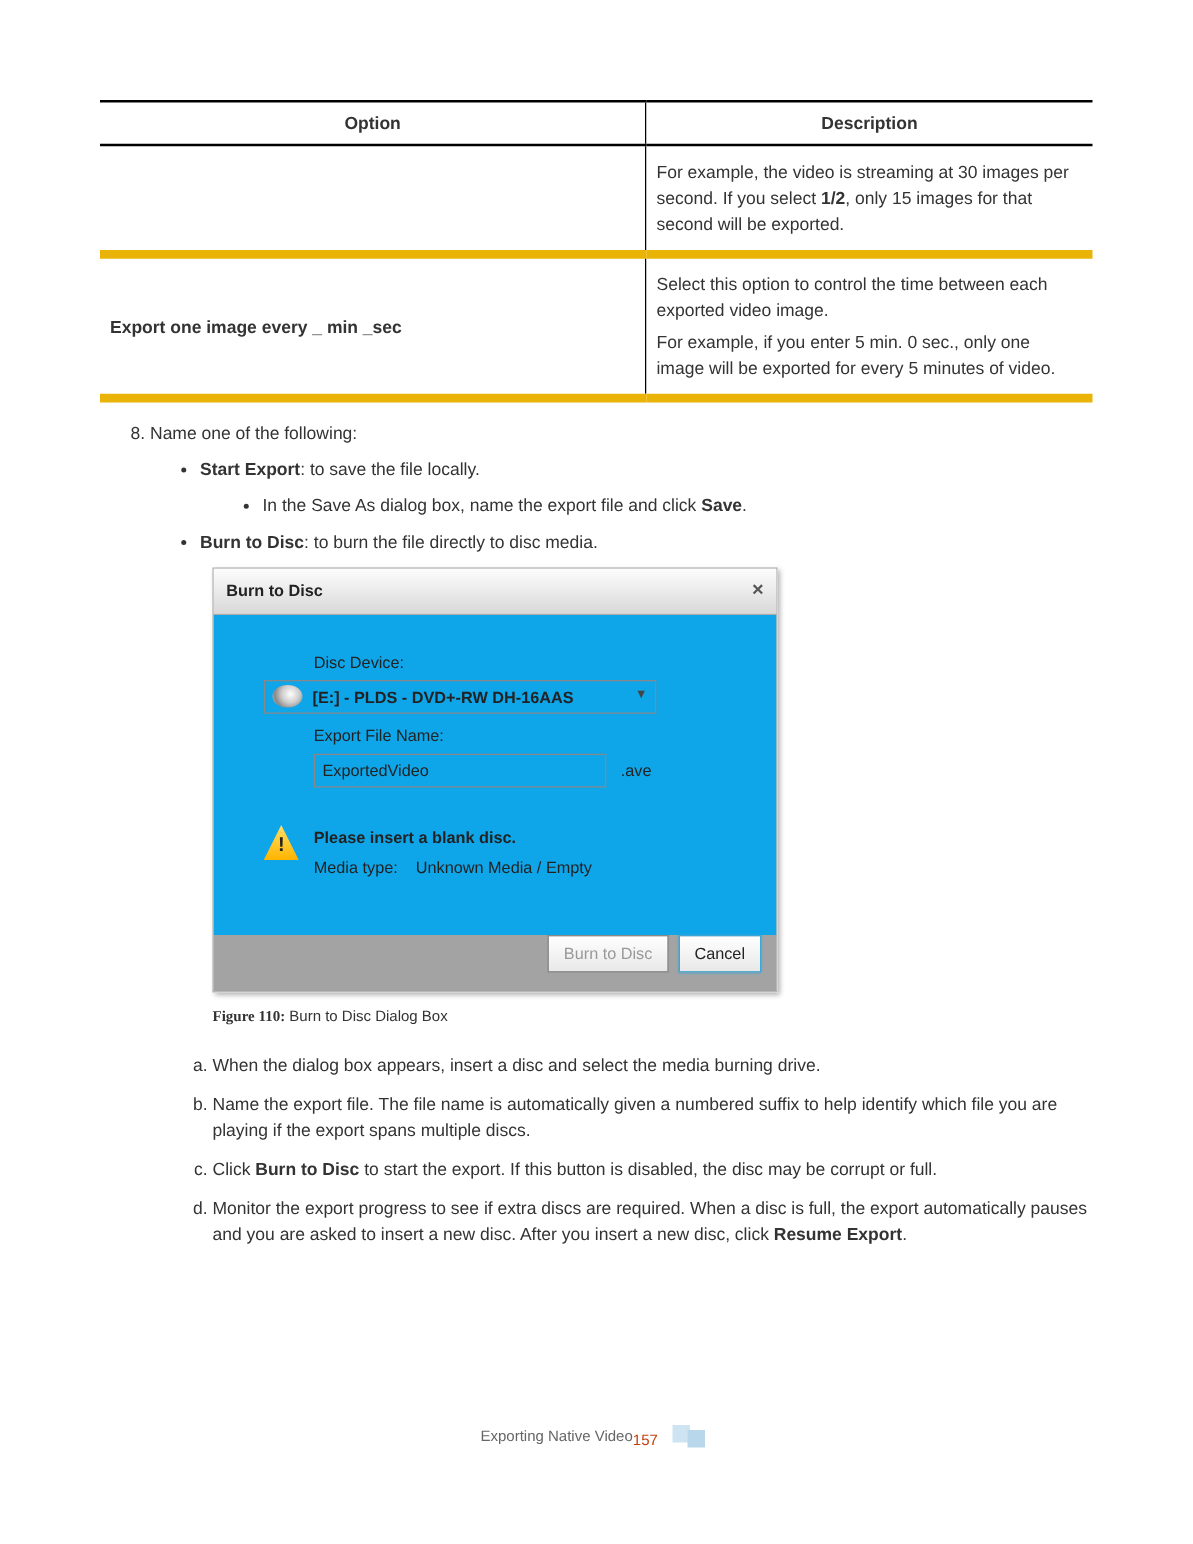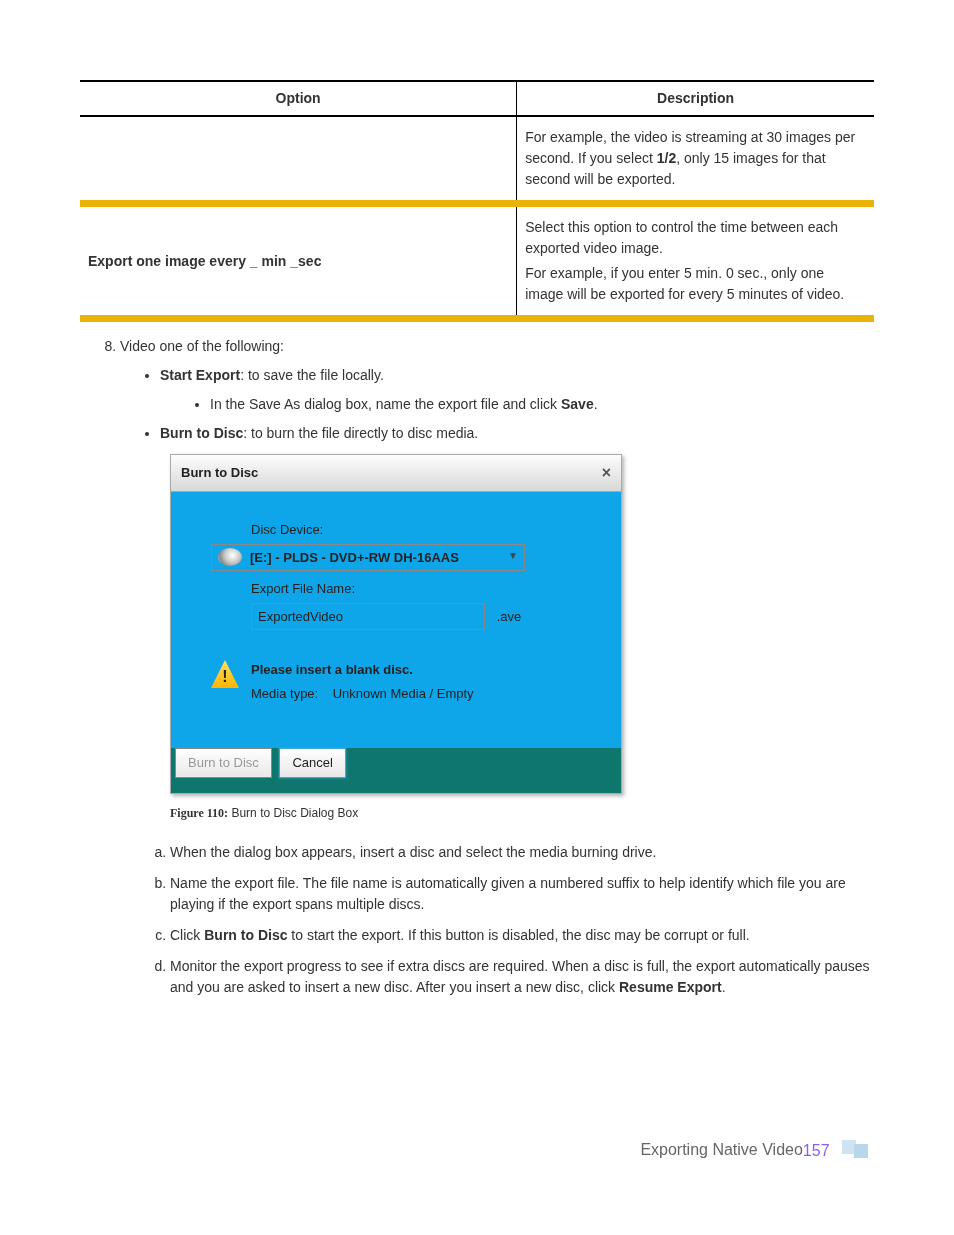--- a/index.html
+++ b/index.html
@@ -94,42 +94,42 @@
   .warn-icon::after {
     content: "!";
     position: absolute;
     left: 0; right: 0; top: 5px;
     text-align: center;
     font-weight: bold;
     color: #222;
     font-size: 16px;
   }
   .warn-text .media-line { margin-top: 4px; }
-  .btn-row { padding: 0 12px 15px 0; background: #0f766e; }
+  .btn-row { text-align: right; padding: 0 12px 15px 0; background: #a3a3a3; }
   .btn {
     display: inline-block;
     border: 1px solid #888;
     padding: 4px 12px;
     margin-left: 4px;
     font-size: 13px;
     background: linear-gradient(to bottom, #fff, #e8e8e8);
   }
   .btn.disabled { color: #999; }
   .btn.primary { border: 1px solid #3aa7d8; box-shadow: 0 0 2px #3aa7d8; }
   .figcap { font-size: 12px; margin: 10px 0 20px 50px; }
   .figcap b { font-weight: bold; font-family: Liberation Serif, serif; }
   .footer {
     margin-top: 140px;
     display: flex;
-    justify-content: flex-end;
+    justify-content: center;
     align-items: center;
-    font-size: 16px;
+    font-size: 12px;
     color: #666;
   }
-  .footer .pg { color: #8b5cf6; margin-right: 8px;}
+  .footer .pg { color: #c2410c; margin-right: 8px;}
   .footer .deco {
     display: inline-block;
     width: 32px; height: 18px;
     position: relative;
   }
   .footer .deco::before, .footer .deco::after {
     content: "";
     position: absolute;
     width: 14px; height: 14px;
     background: #cfe4f2;
@@ -162,21 +162,21 @@
       <td class="desc">
         <p>Select this option to control the time between each exported video image.</p>
         <p>For example, if you enter 5 min. 0 sec., only one image will be exported for every 5 minutes of video.</p>
       </td>
     </tr>
   </tbody>
 </table>
 
 <ol class="main" start="8">
   <li>
-    <span>Video one of the following:</span>
+    <span>Name one of the following:</span>
     <ul class="bullets">
       <li>
         <b>Start Export</b><span>: to save the file locally.</span>
         <ul class="sub">
           <li>
             <span>In the Save As dialog box, name the export file and click </span><b>Save</b><span>.</span>
           </li>
         </ul>
       </li>
       <li>

